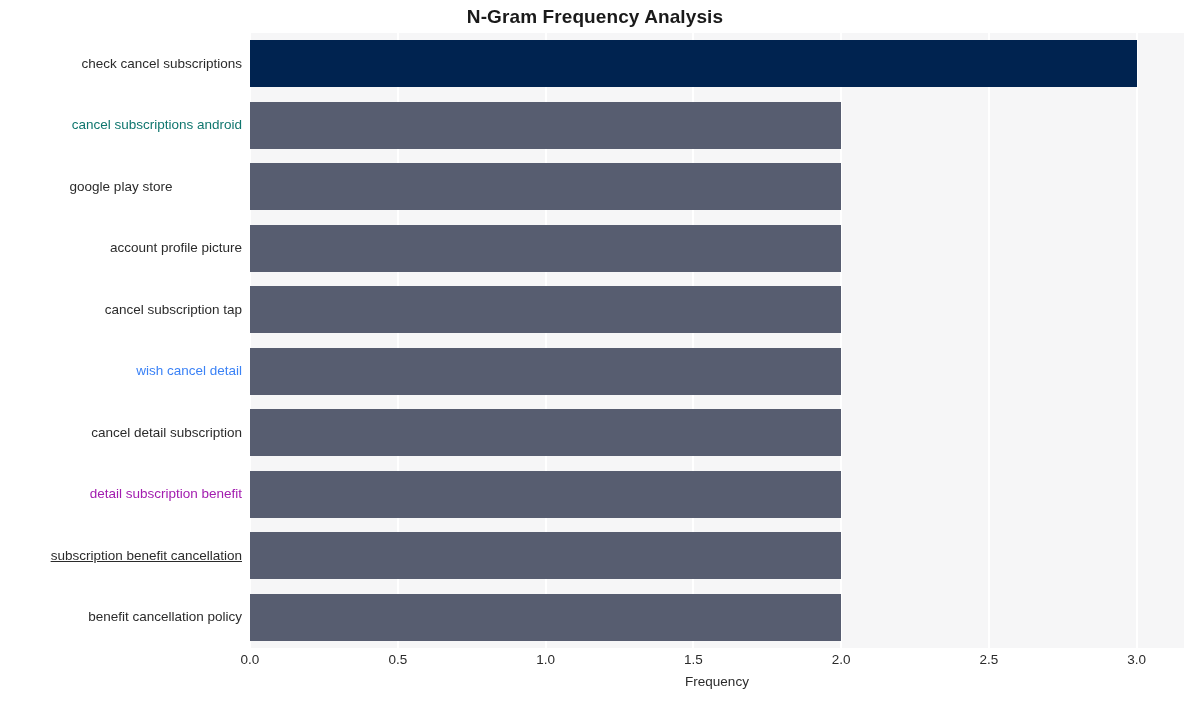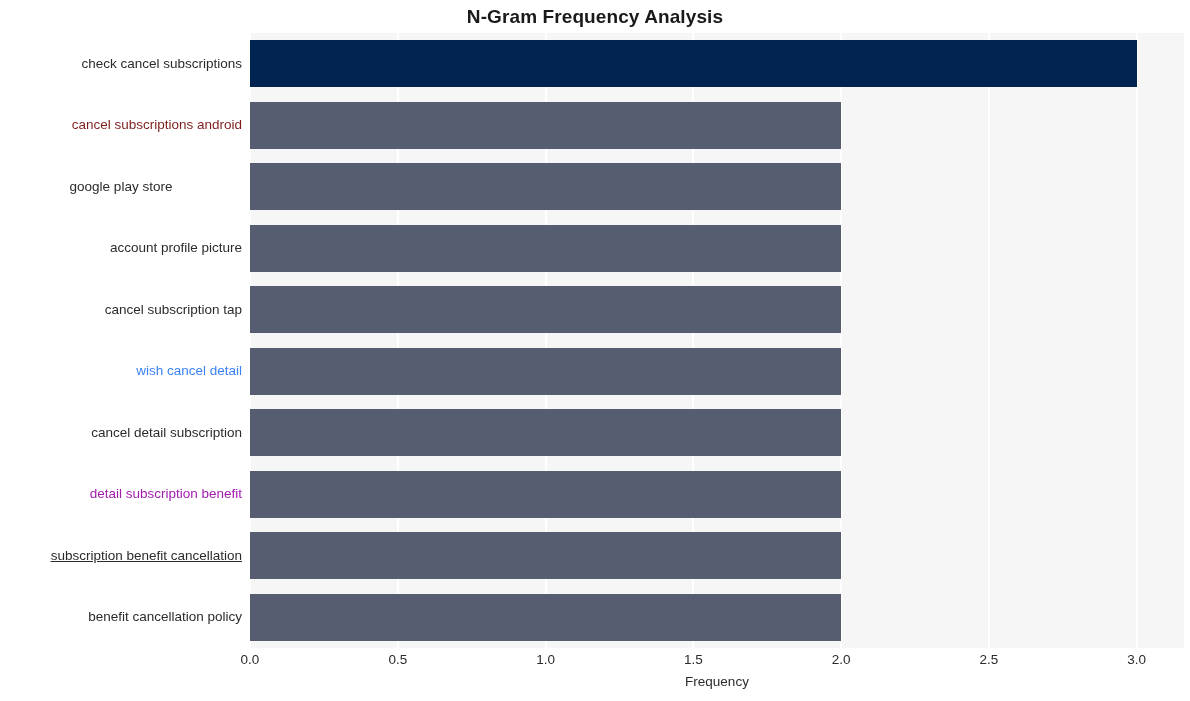--- a/index.html
+++ b/index.html
@@ -141,21 +141,21 @@
         <div class="bar" title="wish cancel detail: 2" style="top: 314.75px; width: 591.139px; background: rgb(87, 93, 112);"></div>
         <div class="bar" title="cancel detail subscription: 2" style="top: 376.25px; width: 591.139px; background: rgb(87, 93, 112);"></div>
         <div class="bar" title="detail subscription benefit: 2" style="top: 437.75px; width: 591.139px; background: rgb(87, 93, 112);"></div>
         <div class="bar" title="subscription benefit cancellation: 2" style="top: 499.25px; width: 591.139px; background: rgb(87, 93, 112);"></div>
         <div class="bar" title="benefit cancellation policy: 2" style="top: 560.75px; width: 591.139px; background: rgb(87, 93, 112);"></div>
       </div>
   </div>
 
   <div class="ylabels" id="ylabels">
       <div class="ylabel" style="top: 23.75px; color: rgb(43, 43, 43);">check cancel subscriptions</div>
-      <div class="ylabel" style="top: 85.25px; color: #7f1d1d;">cancel subscriptions android</div>
+      <div class="ylabel" style="top: 85.25px; color: #0f766e;">cancel subscriptions android</div>
       <div class="ylabel" style="top: 146.75px; color: rgb(43, 43, 43); text-align: center;">google play store</div>
       <div class="ylabel" style="top: 208.25px; color: rgb(43, 43, 43);">account profile picture</div>
       <div class="ylabel" style="top: 269.75px; color: rgb(43, 43, 43);">cancel subscription tap</div>
       <div class="ylabel" style="top: 331.25px; color: #3b82f6; padding-left: 28px;">wish cancel detail</div>
       <div class="ylabel" style="top: 392.75px; color: rgb(43, 43, 43); padding-left: 23px;">cancel detail subscription</div>
       <div class="ylabel" style="top: 454.25px; color: #a21caf; padding-left: 8px;">detail subscription benefit</div>
       <div class="ylabel" style="top: 515.75px; color: rgb(43, 43, 43); text-decoration: underline;">subscription benefit cancellation</div>
       <div class="ylabel" style="top: 577.25px; color: rgb(43, 43, 43);">benefit cancellation policy</div>
     </div>
 

